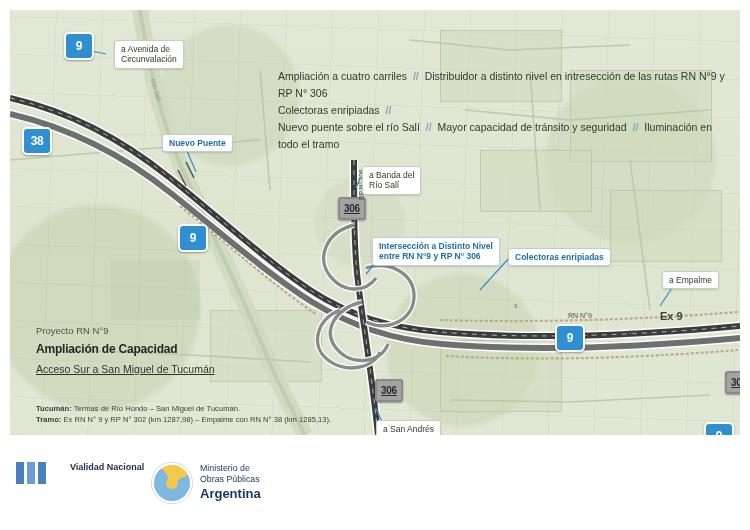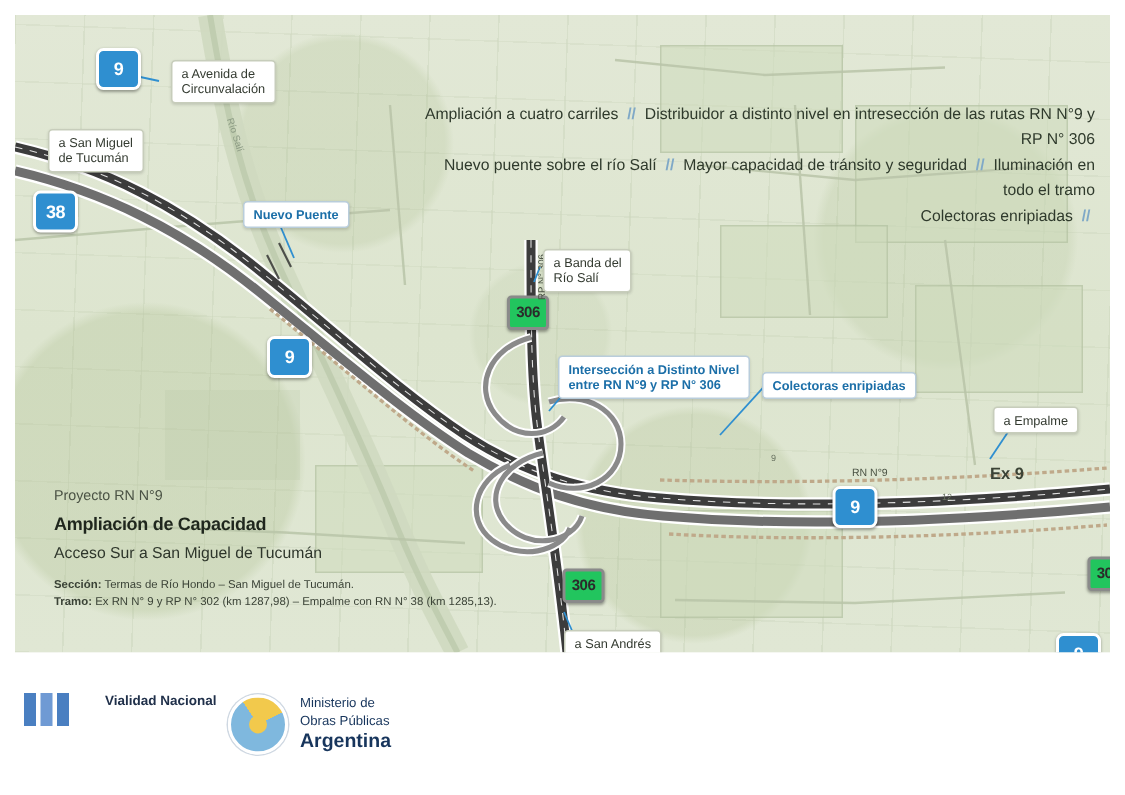--- a/index.html
+++ b/index.html
@@ -45,62 +45,62 @@
     width:26px;height:24px;
     background:#2f8fd0;
     border:2px solid #ffffff;
     border-radius:5px;
     color:#fff;font-size:12px;font-weight:bold;
     display:flex;align-items:center;justify-content:center;
     box-shadow:0 1px 2px rgba(0,0,0,.35);
     letter-spacing:-.3px;
   }
   .shield.white{
-    background:#22c55e;color:#2b2b2b;border:2px solid #8a8a8a;border-radius:3px;
-    font-size:10px;width:24px;height:19px;
+    background:#a3a3a3;color:#2b2b2b;border:2px solid #8a8a8a;border-radius:3px;
+    font-size:10px;width:24px;height:19px;text-decoration:underline;
   }
 
   
   .callout{
     position:absolute;
     background:#ffffff;
     border:1px solid #c7cdbb;
     border-radius:3px;
     padding:3px 6px;
     font-size:8.5px;line-height:1.22;
     color:#333a30;
     box-shadow:0 1px 2px rgba(0,0,0,.14);
     white-space:nowrap;
   }
   .callout.blue{color:#1c6fa8;font-weight:bold;border-color:#b9cddb;}
 
   
   .headline{
     position:absolute;left:268px;top:58px;width:452px;
-    text-align:right;color:#2f3a2c;font-size:10.5px;line-height:1.62;
+    text-align:left;color:#2f3a2c;font-size:10.5px;line-height:1.62;
   }
   .headline .sep{color:#7fa8c7;font-weight:bold;margin:0 3px;}
 
   
   .titleblock{position:absolute;left:26px;top:315px;width:320px;color:#2e362b;}
   .tb-kicker{font-size:9.5px;color:#4a5244;margin-bottom:6px;}
   .tb-title{font-size:12px;font-weight:bold;color:#1f261d;margin:0 0 7px 0;letter-spacing:-.2px;}
-  .tb-sub{font-size:10.5px;color:#2e362b;margin-bottom:9px;}
+  .tb-sub{font-size:10.5px;color:#2e362b;margin-bottom:28px;text-decoration:underline;}
   .tb-line{font-size:7.6px;color:#3a4236;line-height:1.5;}
   .tb-line b{font-weight:bold;}
 
   
   .footer{position:absolute;left:0;top:435px;width:750px;height:95px;background:#fff;}
   .vn{position:absolute;left:16px;top:27px;display:flex;gap:20px;}
   .vn-mark{width:34px;height:22px;display:flex;gap:3px;}
   .vn-mark i{display:block;width:8px;height:22px;background:#4a7fc1;}
   .vn-mark i:nth-child(2){background:#6f9ad4;}
   .vn-mark i:nth-child(3){background:#4a7fc1;}
   .vn-text{font-size:9px;font-weight:bold;color:#20304a;}
-  .gob{position:absolute;left:152px;top:28px;display:flex;align-items:center;gap:8px;}
+  .gob{position:absolute;left:152px;top:28px;display:flex;gap:8px;}
   .gob-logo{width:36px;height:36px;border-radius:50%;
     background:conic-gradient(from 200deg,#7fb8de 0 35%, #f2c94c 35% 62%, #7fb8de 62% 100%);
     border:2px solid #fff;box-shadow:0 0 0 1px #cfd8e2;position:relative;}
   .gob-logo::after{content:"";position:absolute;left:50%;top:50%;width:12px;height:12px;margin:-6px 0 0 -6px;
     background:#f2c94c;border-radius:50%;}
   .gob-text{font-size:8.8px;line-height:1.3;color:#17355c;}
   .gob-text b{font-size:13px;}
 </style>
 </head>
 <body>
@@ -182,29 +182,29 @@
       </g>
     </svg>
 
     <div class="headline">
       <div>
         <span>Ampliación a cuatro carriles</span>
         <span class="sep">//</span>
         <span>Distribuidor a distinto nivel en intresección de las rutas RN N°9 y RP N° 306</span>
       </div>
       <div>
+        <span>Colectoras enripiadas</span>
+        <span class="sep">//</span>
+      </div>
+      <div>
         <span>Nuevo puente sobre el río Salí</span>
         <span class="sep">//</span>
         <span>Mayor capacidad de tránsito y seguridad</span>
         <span class="sep">//</span>
         <span>Iluminación en todo el tramo</span>
-      </div>
-      <div>
-        <span>Colectoras enripiadas</span>
-        <span class="sep">//</span>
       </div>
     </div>
 
     <div class="shield" style="left:54px;top:22px;">9</div>
     <div class="shield" style="left:12px;top:117px;">38</div>
     <div class="shield" style="left:168px;top:214px;">9</div>
     <div class="shield white" style="left:328px;top:187px;">306</div>
     <div class="shield white" style="left:365px;top:369px;">306</div>
     <div class="shield" style="left:545px;top:314px;">9</div>
     <div class="shield white" style="left:715px;top:361px;">302</div>
@@ -212,37 +212,35 @@
 
     <div style="position:absolute;left:650px;top:300px;font-size:11px;color:#3b4336;font-weight:bold;">Ex 9</div>
     <div style="position:absolute;left:558px;top:302px;font-size:7px;color:#4a5244;">RN N°9</div>
     <div style="position:absolute;left:348px;top:190px;font-size:6.5px;color:#4a5244;transform:rotate(-90deg);transform-origin:left top;">RP N° 306</div>
     <div style="position:absolute;left:146px;top:68px;font-size:6.5px;color:#8c9b84;transform:rotate(72deg);transform-origin:left top;">Río Salí</div>
     <div style="position:absolute;left:618px;top:319px;font-size:6px;color:#66705e;">12</div>
     <div style="position:absolute;left:504px;top:293px;font-size:6px;color:#66705e;">9</div>
 
     <div class="callout" style="left:104px;top:30px;white-space:pre;">a Avenida de
 Circunvalación</div>
-    <div class="callout" style="left:22px;top:76px;white-space:pre;">a San Miguel
-de Tucumán</div>
     <div class="callout blue" style="left:152px;top:124px;">Nuevo Puente</div>
     <div class="callout" style="left:352px;top:156px;white-space:pre;">a Banda del
 Río Salí</div>
     <div class="callout blue" style="left:362px;top:227px;white-space:pre;">Intersección a Distinto Nivel
 entre RN N°9 y RP N° 306</div>
     <div class="callout blue" style="left:498px;top:238px;">Colectoras enripiadas</div>
     <div class="callout" style="left:652px;top:261px;">a Empalme</div>
     <div class="callout" style="left:366px;top:410px;">a San Andrés</div>
 
     <div class="titleblock">
       <div class="tb-kicker">Proyecto RN N°9</div>
       <div class="tb-title">Ampliación de Capacidad</div>
       <div class="tb-sub">Acceso Sur a San Miguel de Tucumán</div>
       <div class="tb-line">
-        <b>Sección:</b>
+        <b>Tucumán:</b>
         <span>Termas de Río Hondo – San Miguel de Tucumán.</span>
       </div>
       <div class="tb-line">
         <b>Tramo:</b>
         <span>Ex RN N° 9 y RP N° 302 (km 1287,98) – Empalme con RN N° 38 (km 1285,13).</span>
       </div>
     </div>
   </div>
 
   <div class="footer">

